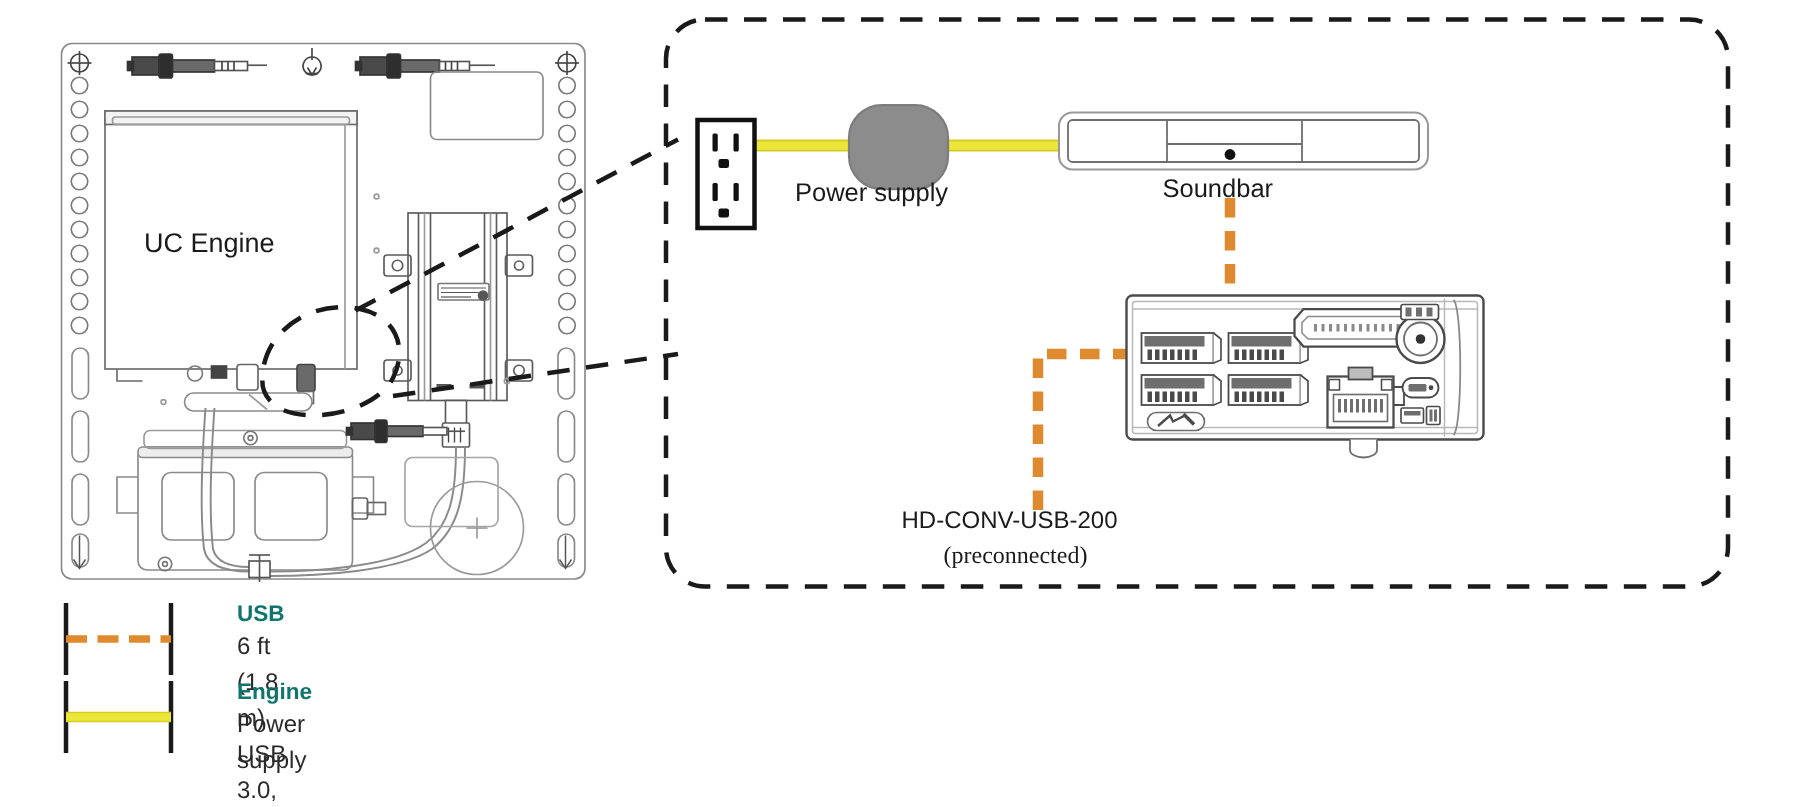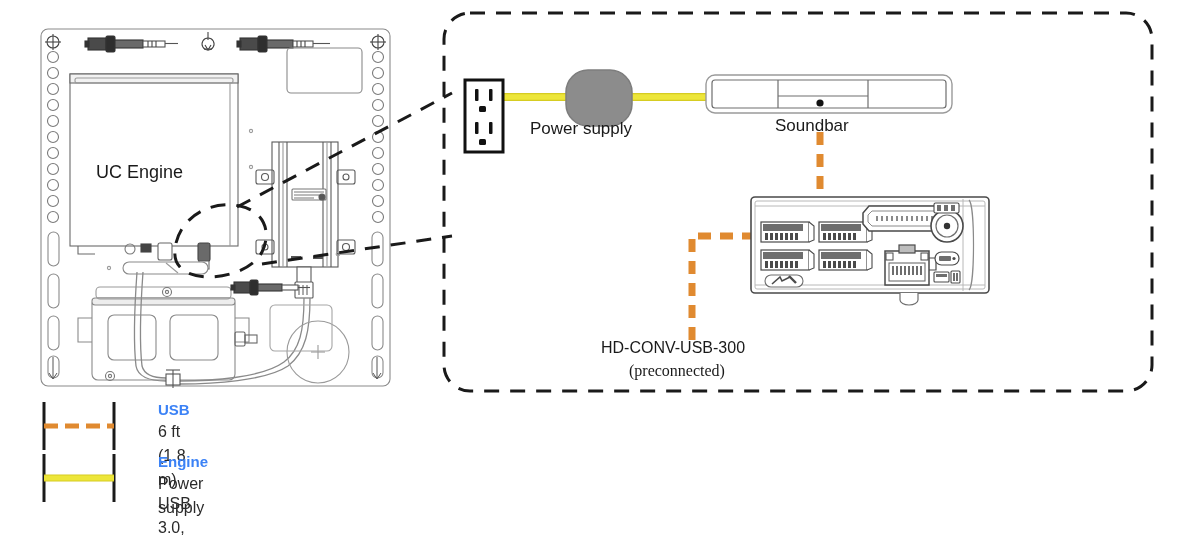--- a/index.html
+++ b/index.html
@@ -14,35 +14,35 @@
     overflow: hidden;
   }
   #root { position: absolute; inset: 0; }
   svg.layer { position: absolute; left: 0; top: 0; width: 1202px; height: 538px; }
   .lbl {
     position: absolute;
     font-family: "Liberation Sans", sans-serif;
     white-space: nowrap;
     color: #1a1a1a;
   }
-  .lbl-uc      { left: 96px;  top: 162px; font-size: 18px; }
+  .lbl-uc      { left: 96px;  top: 152px; font-size: 18px; }
   .lbl-psu     { left: 530px; top: 119px; font-size: 17px; }
   .lbl-sbar    { left: 775px; top: 116px; font-size: 17px; text-align: right; }
   .lbl-conv    { left: 601px; top: 339px; font-size: 16px; }
   .lbl-preconn { left: 629px; top: 362px; font-size: 16px; font-family: Liberation Serif, serif; }
 
   .legend { position: absolute; left: 40px; top: 400px; }
   .legend-row { position: relative; height: 52px; }
   .legend-swatch {
     position: absolute; left: 0; top: 0;
     width: 78px; height: 52px;
   }
   .legend-text { position: absolute; left: 118px; top: 0; }
   .legend-title {
-    font-size: 15px; font-weight: bold; color: #3b82f6;
+    font-size: 15px; font-weight: bold; color: #0f766e;
     line-height: 20px;
   }
   .legend-desc {
     font-size: 16px; color: #2a2a2a; line-height: 24px;
   }
 </style>
 </head>
 <body>
 
 <div id="root">
@@ -456,21 +456,21 @@
             <rect x="953" y="273" width="2" height="8"></rect>
             <rect x="956" y="273" width="2" height="8"></rect>
           </g>
       </g>
     </g>
   </svg>
 
   <div class="lbl lbl-uc">UC Engine</div>
   <div class="lbl lbl-psu">Power supply</div>
   <div class="lbl lbl-sbar">Soundbar</div>
-  <div class="lbl lbl-conv">HD-CONV-USB-300</div>
+  <div class="lbl lbl-conv">HD-CONV-USB-200</div>
   <div class="lbl lbl-preconn">(preconnected)</div>
 
   <div class="legend">
 
     <div class="legend-row">
       <svg class="legend-swatch" viewBox="0 0 78 52">
         <line x1="4" y1="2" x2="4" y2="50" stroke="#1a1a1a" stroke-width="3"></line>
         <line x1="74" y1="2" x2="74" y2="50" stroke="#1a1a1a" stroke-width="3"></line>
         <line x1="4" y1="26" x2="74" y2="26" stroke="#e08a30" stroke-width="5" stroke-dasharray="14 7"></line>
       </svg>

